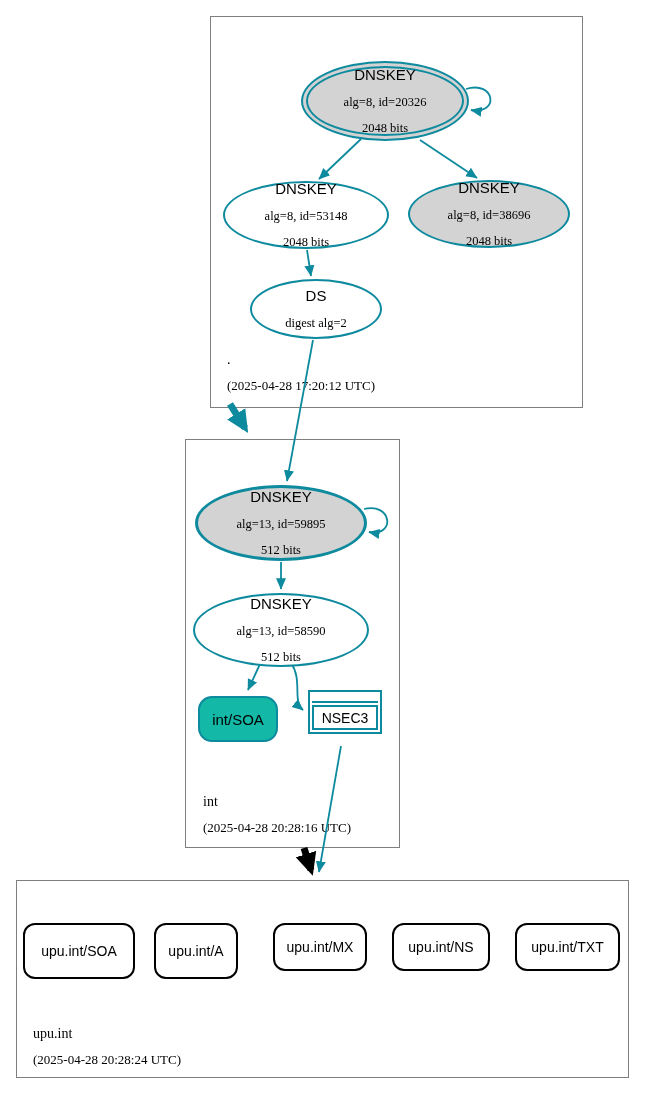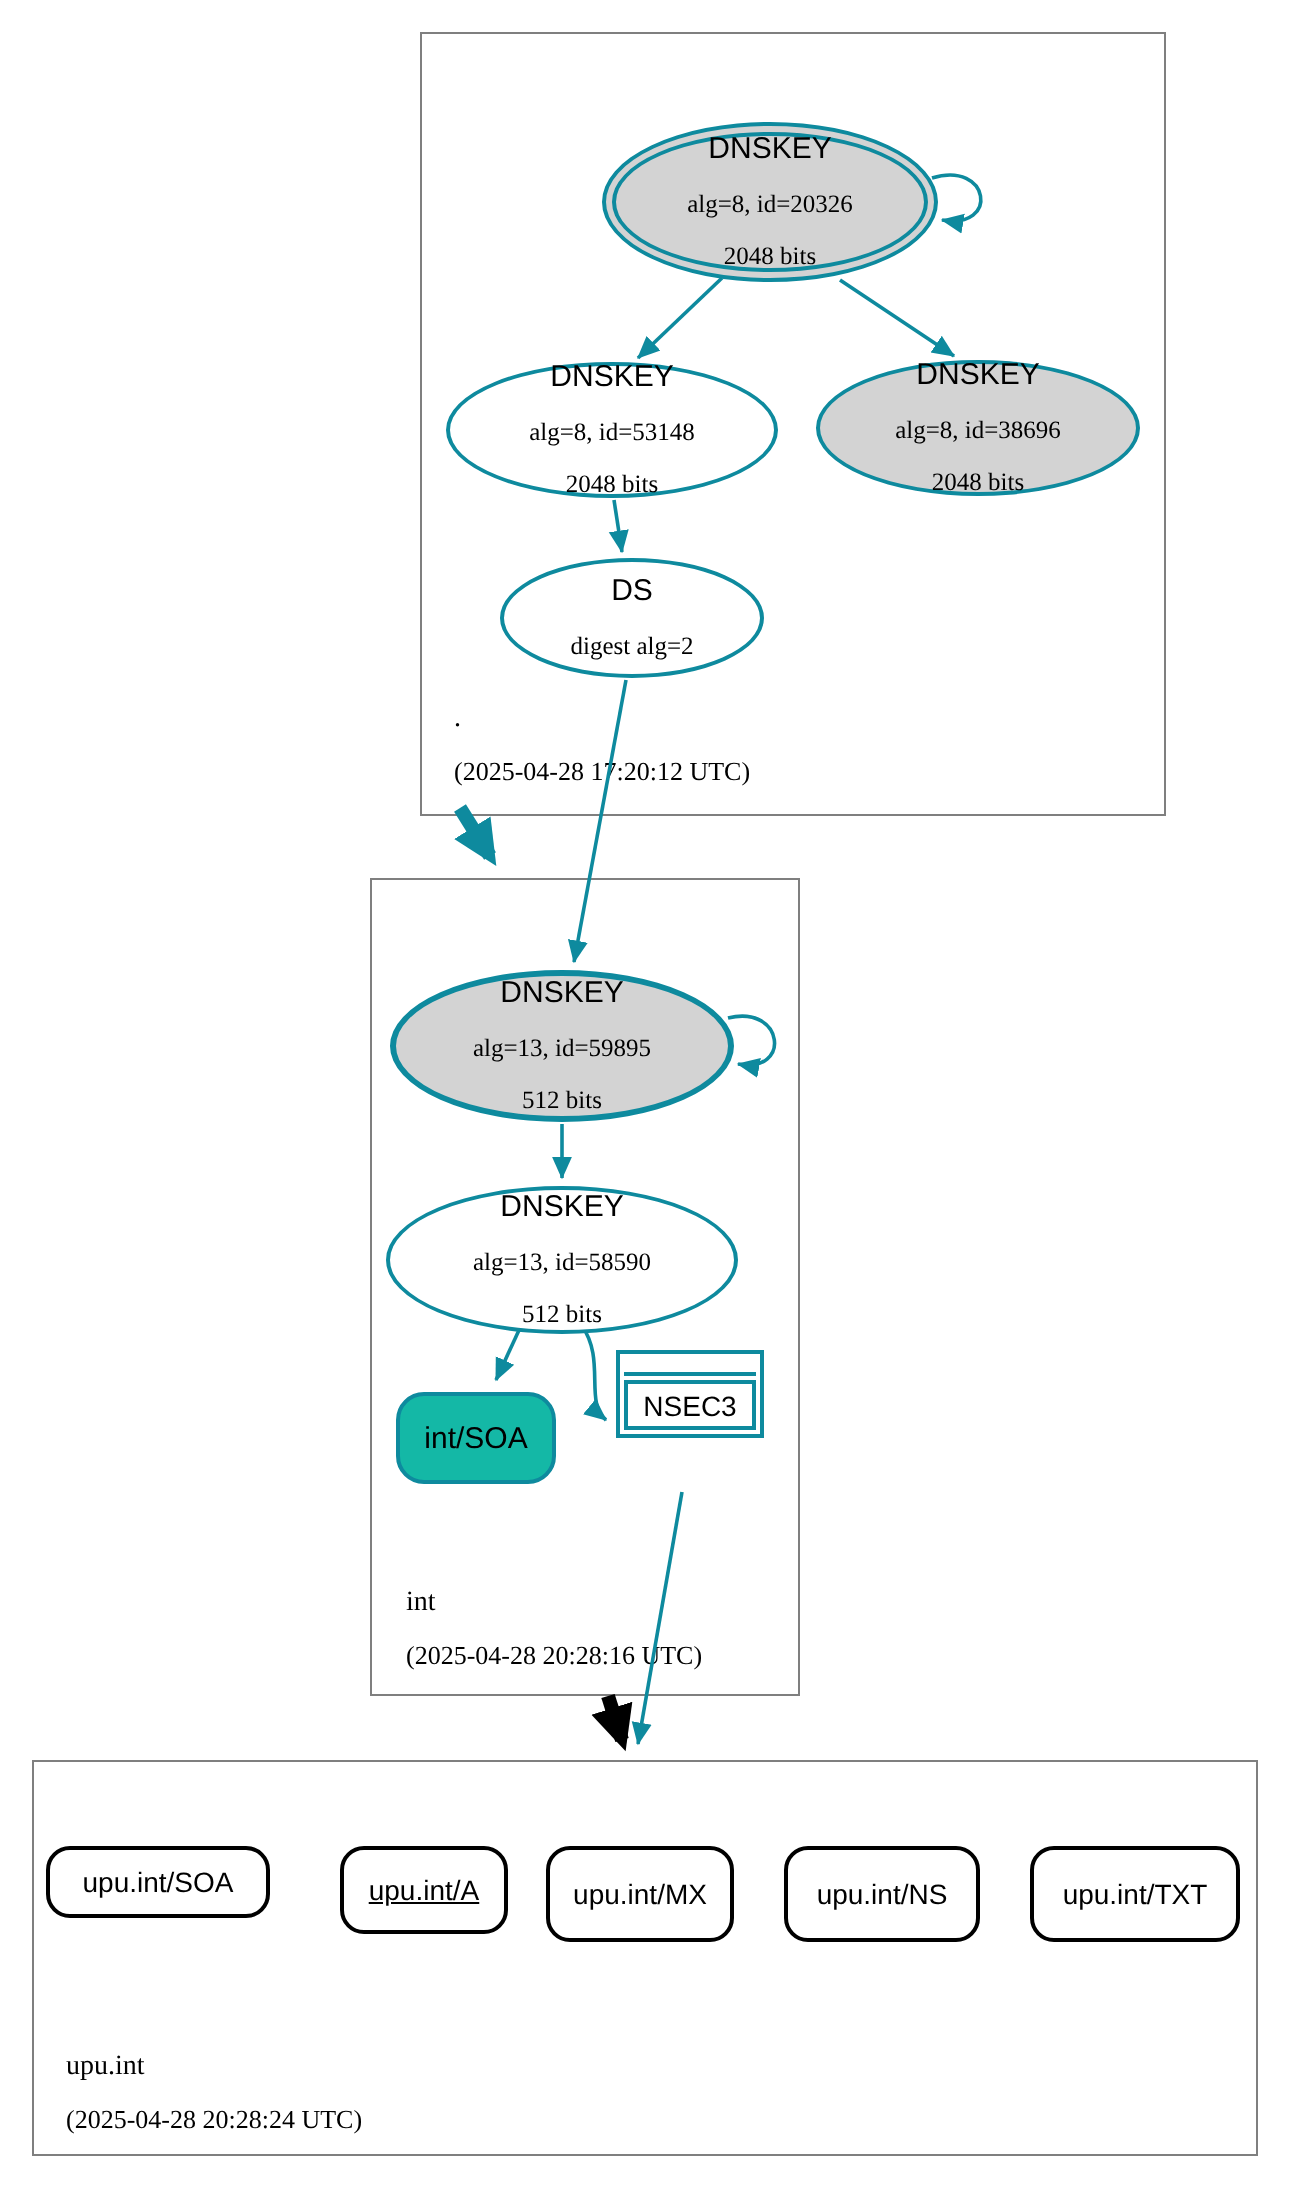--- a/index.html
+++ b/index.html
@@ -164,31 +164,31 @@
 <div class="node ellipse" style="left:193px;top:593px;width:176px;height:74px;">
   <span class="node-title">DNSKEY</span>
   <span class="node-detail">alg=13, id=58590</span>
   <span class="node-detail">512 bits</span>
 </div>
 
 <div class="node roundrect" style="left:198px;top:696px;width:80px;height:46px;">
   <span>int/SOA</span>
 </div>
 
-<div class="nsec3-outer" style="left:308px;top:675px;width:74px;height:44px;">
+<div class="nsec3-outer" style="left:308px;top:690px;width:74px;height:44px;">
   <div class="nsec3-strip"></div>
   <div class="nsec3-cell">
     <span>NSEC3</span>
   </div>
 </div>
 
-<div class="rrset" style="left:23px;top:923px;width:112px;height:36px;">
+<div class="rrset" style="left:23px;top:923px;width:112px;height:56px;">
   <span>upu.int/SOA</span>
 </div>
-<div class="rrset" style="left:170px;top:923px;width:84px;height:44px;text-decoration:underline;">
+<div class="rrset" style="left:154px;top:923px;width:84px;height:56px;">
   <span>upu.int/A</span>
 </div>
 <div class="rrset" style="left:273px;top:923px;width:94px;height:48px;">
   <span>upu.int/MX</span>
 </div>
 <div class="rrset" style="left:392px;top:923px;width:98px;height:48px;">
   <span>upu.int/NS</span>
 </div>
 <div class="rrset" style="left:515px;top:923px;width:105px;height:48px;">
   <span>upu.int/TXT</span>

